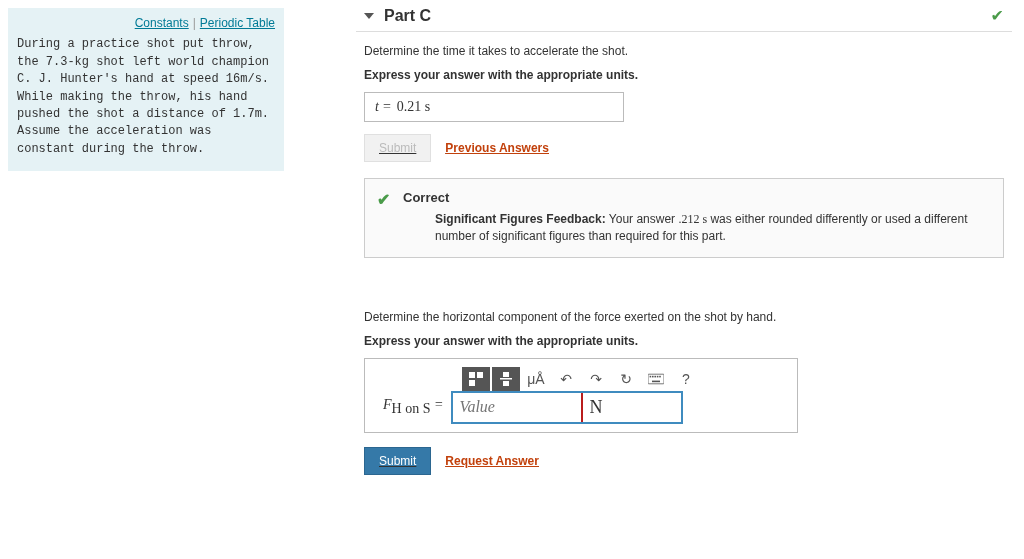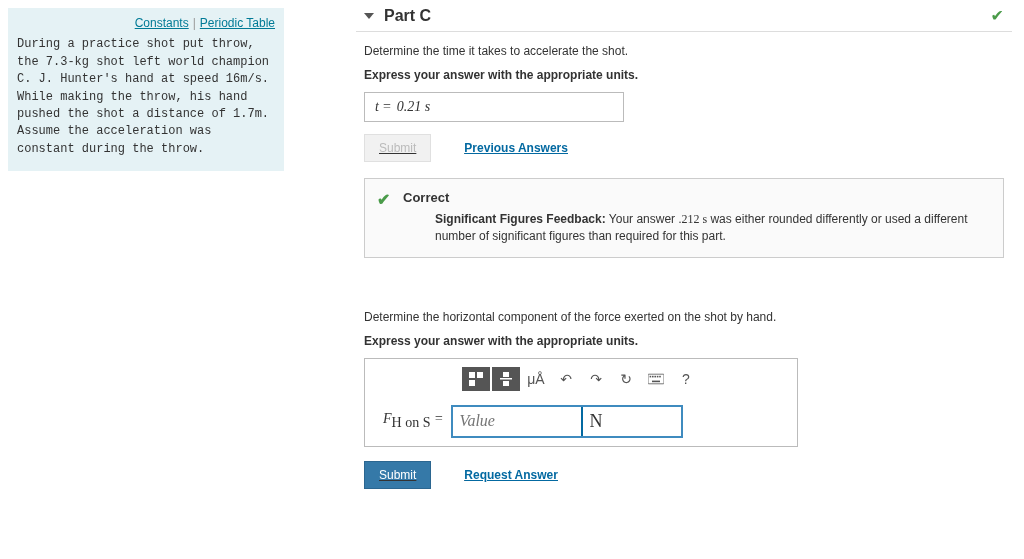--- a/index.html
+++ b/index.html
@@ -16,42 +16,42 @@
 .part-header.first { border-top: none; }
 .caret { width:0; height:0; border-left:5px solid transparent; border-right:5px solid transparent; border-top:6px solid #555; margin-right: 10px; cursor: pointer; }
 .part-title { font-weight: bold; font-size: 16px; }
 .check-green { color: #4a9b49; font-size: 16px; margin-left: auto; }
 .part-body { padding: 12px 8px 18px 8px; font-size: 12px; }
 .instr { margin-bottom: 10px; }
 .bold { font-weight: bold; }
 .ans-box { border: 1px solid #bbb; background: #fff; padding: 6px 10px; width: 260px; margin-bottom: 12px; display: flex; align-items: center; }
 .ans-box .var { font-style: italic; font-family: 'Times New Roman', serif; font-size: 14px; }
 .ans-box .eq { font-family: 'Times New Roman', serif; font-size: 14px; padding: 0 6px 0 4px; }
-.ans-box .val { font-family: 'Times New Roman', serif; font-size: 14px; font-style: italic; }
+.ans-box .val { font-family: 'Times New Roman', serif; font-size: 14px; }
 .btn-row { display: flex; align-items: center; gap: 14px; margin-bottom: 16px; text-decoration: underline; }
 .btn-disabled { background: #f1f1f1; border: 1px solid #e0e0e0; color: #bbb; padding: 6px 14px; font-size: 12px; cursor: default; }
 .btn-submit { background: #3579a8; border: 1px solid #2b6690; color: #fff; padding: 6px 14px; font-size: 12px; cursor: pointer; }
-.link { color: #0369a1; text-decoration: underline; font-weight: bold; font-size: 12px; cursor: pointer; margin-left: 19px; }
+.link { color: #c2410c; text-decoration: underline; font-weight: bold; font-size: 12px; cursor: pointer; }
 .feedback { border: 1px solid #ccc; background: #fafafa; padding: 10px 14px 12px 38px; position: relative; line-height: 1.4; width: 640px; }
 .feedback .tick { position: absolute; left: 12px; top: 10px; color: #4a9b49; font-size: 16px; font-weight: bold; }
 .feedback .ftitle { font-weight: bold; font-size: 13px; margin-bottom: 4px; }
 .feedback .fbody { font-size: 12px; margin-left: 32px; }
 .feedback .fbody b { font-weight: bold; }
 .feedback .fnum { font-family: 'Times New Roman', serif; }
 .section-gap { height: 22px; }
 .input-group { border: 1px solid #bbb; width: 434px; padding: 8px; margin-bottom: 14px; }
-.toolbar { display: flex; justify-content: center; align-items: flex-start; gap: 2px; margin-bottom: 14px; }
+.toolbar { display: flex; justify-content: center; align-items: flex-start; gap: 2px; }
 .tb-btn { width: 28px; height: 24px; background: #555; display: flex; align-items: center; justify-content: center; cursor: pointer; }
 .tb-btn.light { background: transparent; color: #555; font-size: 14px; }
 .tb-btn svg { width: 16px; height: 16px; }
 .answer-row { display: flex; align-items: center; gap: 8px; padding-left: 10px; }
 .var-label { font-family: 'Times New Roman', serif; font-style: italic; font-size: 14px; }
 .var-label sub { font-style: normal; font-size: 14px; }
 .input-pair { display: flex; border: 2px solid #3f8bbf; }
-.val-input { width: 130px; padding: 4px 6px; border: none; border-right: 2px solid #0369a1; font-style: italic; font-family: 'Times New Roman', serif; font-size: 16px; color: #999; background: #fff; outline: none; }
+.val-input { width: 130px; padding: 4px 6px; border: none; border-right: 2px solid #b91c1c; font-style: italic; font-family: 'Times New Roman', serif; font-size: 16px; color: #999; background: #fff; outline: none; }
 .unit-box { width: 98px; padding: 4px 6px; font-family: 'Times New Roman', serif; font-size: 18px; color: #333; background: #fff; border: none; outline: none; position: relative; }
 .unit-box::after { content:''; position:absolute; left:16px; top:4px; width:1px; height:18px; background:#333; }
 </style>
 </head>
 <body>
 
 <div class="wrap">
   <div class="left">
     <div class="left-box">
       <div class="left-links">

